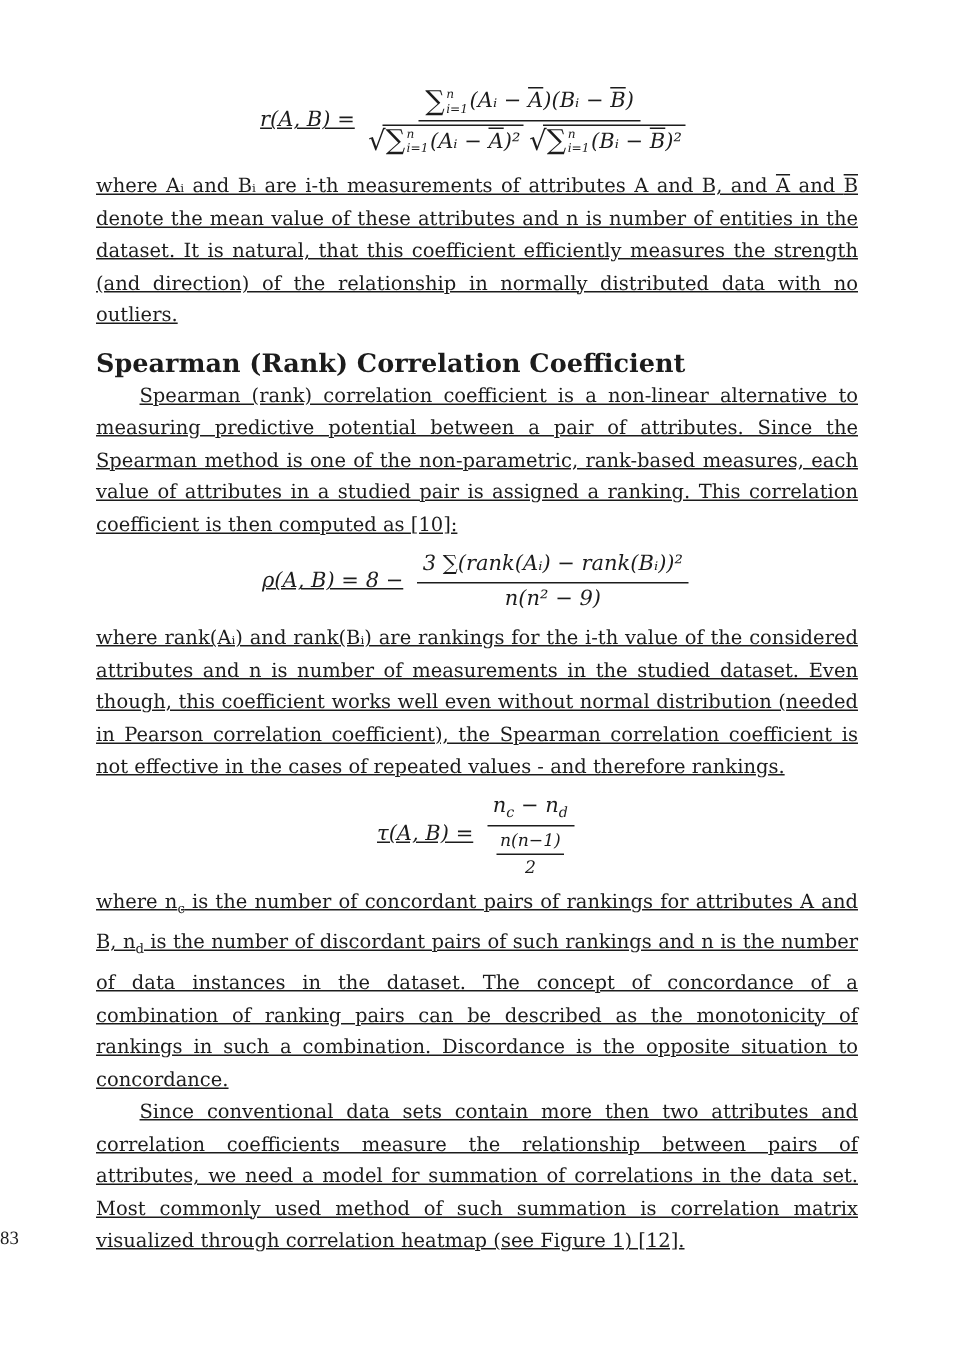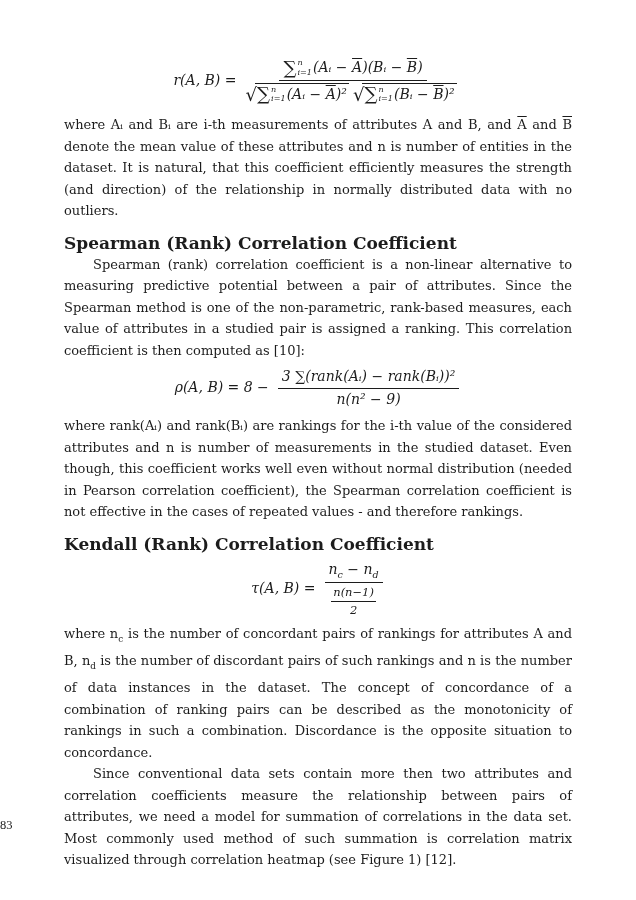--- a/index.html
+++ b/index.html
@@ -21,20 +21,21 @@
     left: 64px;
     top: 0;
     width: 508px;
     padding-top: 58px;
   }
   p.body {
     font-size: 13px;
     line-height: 21.5px;
     text-align: justify;
     margin: 0;
+    text-decoration: underline;
   }
   p.indent {
     text-indent: 29px;
   }
   h3.sect {
     font-size: 17px;
     line-height: 21px;
     font-weight: bold;
     margin: 11px 0 0 0;
   }
@@ -47,21 +48,21 @@
     justify-content: center;
     align-items: center;
     font-style: italic;
     font-size: 14px;
     line-height: 1.25;
     white-space: nowrap;
   }
   .f-pearson { margin: 0 0 10px 0; }
   .f-spearman { margin: 7px 0 7px 0; }
   .f-kendall { margin: 6px 0 6px 0; }
-  .lhs { margin-right: 7px; }
+  .lhs { margin-right: 7px; text-decoration: underline; }
   .frac {
     display: inline-flex;
     flex-direction: column;
     align-items: center;
     vertical-align: middle;
     margin: 0 2px;
   }
   .frac > .num {
     display: block;
     text-align: center;
@@ -171,21 +172,20 @@
     <div class="formula f-spearman">
       <span class="lhs">ρ(A, B) = 8 −</span>
       <span class="frac">
         <span class="num">3 ∑(rank(Aᵢ) − rank(Bᵢ))²</span>
         <span class="den">n(n² − 9)</span>
       </span>
     </div>
 
     <p class="body">where rank(Aᵢ) and rank(Bᵢ) are rankings for the i-th value of the considered attributes and n is number of measurements in the studied dataset. Even though, this coefficient works well even without normal distribution (needed in Pearson correlation coefficient), the Spearman correlation coefficient is not effective in the cases of repeated values - and therefore rankings.</p>
 
-    <h3 class="sect">Kendall (Rank) Correlation Coefficient</h3>
 
     <div class="formula f-kendall">
       <span class="lhs">τ(A, B) =</span>
       <span class="frac">
         <span class="num"><span>n</span><sub>c</sub><span> − </span><span>n</span><sub>d</sub></span>
         <span class="den"><span class="frac inner">
               <span class="num">n(n−1)</span>
               <span class="den">2</span>
             </span></span>
       </span>

